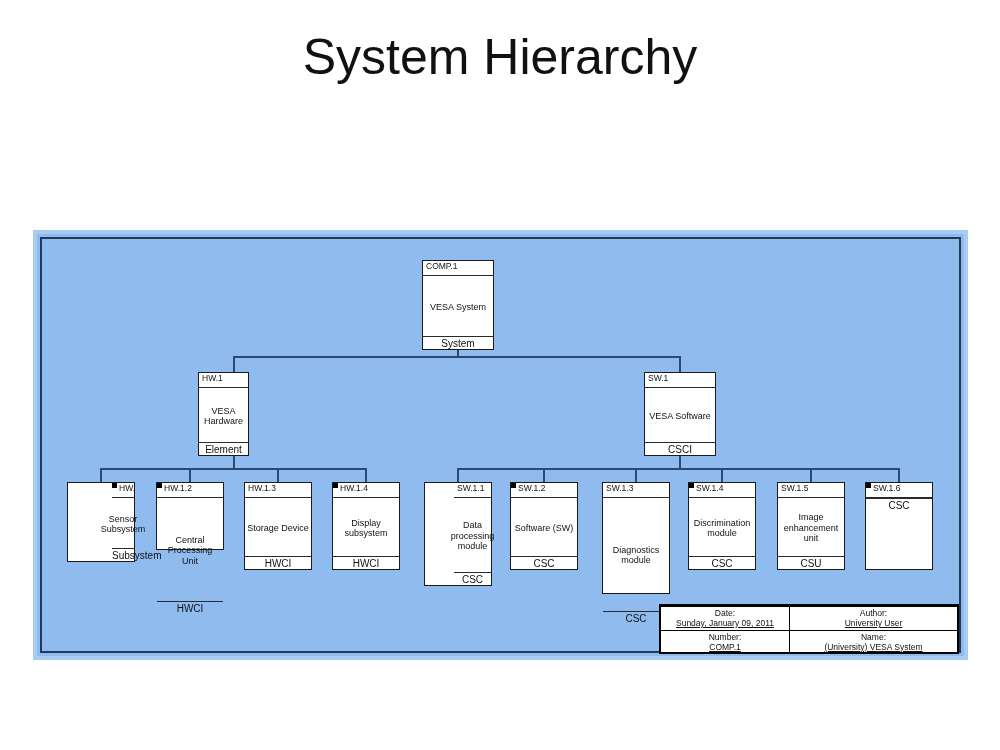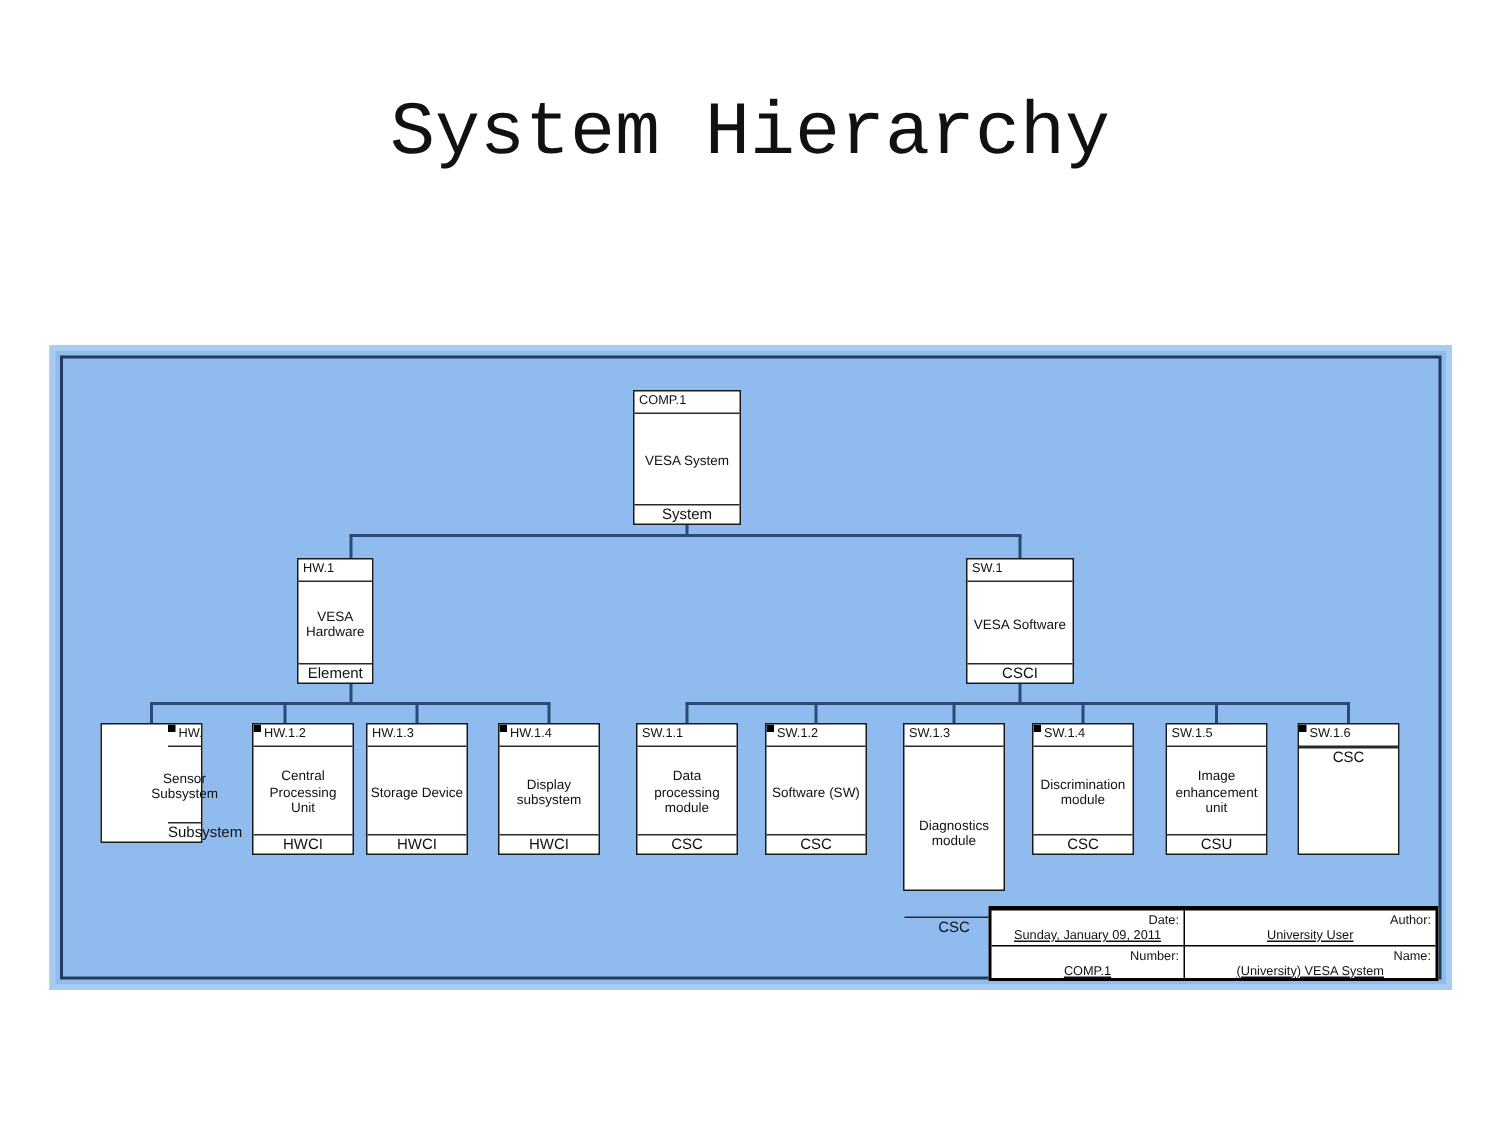--- a/index.html
+++ b/index.html
@@ -1,22 +1,22 @@
 <!DOCTYPE html>
 <html style="--panel-fill: #8fbbef; --panel-band: #a9ccf3; --panel-border: #203a5c; --connector: #2a4a73;"><head>
 <meta charset="utf-8">
 <style>
   html,body{margin:0;padding:0;}
   body{
     width:1000px;height:750px;background:#ffffff;position:relative;
     font-family:"Liberation Sans",sans-serif;overflow:hidden;
   }
   .slide-title{
-    margin:62px 0 0 0;text-align:center;font-size:50px;font-weight:400;
-    color:#111;letter-spacing:0px;line-height:1.1;font-family:Liberation Mono, monospace;
+    margin:30px 0 0 0;text-align:center;font-size:50px;font-weight:400;
+    color:#111;letter-spacing:0px;line-height:1.1;
   }
   .panel{
     position:absolute;left:33px;top:230px;width:935px;height:430px;
     background:var(--panel-fill,#8fbbef);
     border:4px solid var(--panel-band,#a9ccf3);
     box-sizing:border-box;
   }
   .panel-frame{
     position:absolute;inset:3px;border:2px solid var(--panel-border,#203a5c);
     pointer-events:none;
@@ -53,21 +53,21 @@
     box-sizing:border-box;display:grid;
     grid-template-columns:128px 1fr;grid-template-rows:1fr 1fr;
     font-size:8.5px;color:#111;
   }
   .info-cell{
     border-left:1.5px solid #000;border-top:1.5px solid #000;
     padding:1px 3px;overflow:hidden;
   }
   .info-cell:nth-child(odd){border-left:none;}
   .info-cell:nth-child(-n+2){border-top:none;}
-  .info-label{text-align:right;line-height:10px;}
+  .info-label{text-align:center;line-height:10px;}
   .info-value{text-align:center;line-height:11px;white-space:nowrap;text-decoration:underline;}
 </style>
 </head>
 <body>
 
 <h1 class="slide-title">System Hierarchy</h1>
 
 <div class="panel">
   <div class="panel-frame"></div>
   <div id="connectors">
@@ -104,36 +104,36 @@
       <div class="node" style="left: 607px; top: 138px; width: 72px; height: 84px;">
         <div class="node-header"><span class="hdr-text">SW.1</span></div>
         <div class="node-body">VESA Software</div>
         <div class="node-footer">CSCI</div>
       </div>
       <div class="node" style="left: 30px; top: 248px; width: 68px; height: 80px; padding-left: 44px;">
         <div class="node-header"><span class="marker"></span><span class="hdr-text">HW.1.1</span></div>
         <div class="node-body">Sensor Subsystem</div>
         <div class="node-footer">Subsystem</div>
       </div>
-      <div class="node" style="left: 131px; top: 248px; width: 68px; height: 88px;">
+      <div class="node" style="left: 119px; top: 248px; width: 68px; height: 68px; gap: 33px;">
         <div class="node-header"><span class="marker"></span><span class="hdr-text">HW.1.2</span></div>
         <div class="node-body">Central Processing Unit</div>
         <div class="node-footer">HWCI</div>
       </div>
       <div class="node" style="left: 207px; top: 248px; width: 68px; height: 88px;">
         <div class="node-header"><span class="hdr-text">HW.1.3</span></div>
         <div class="node-body">Storage Device</div>
         <div class="node-footer">HWCI</div>
       </div>
       <div class="node" style="left: 295px; top: 248px; width: 68px; height: 88px;">
         <div class="node-header"><span class="marker"></span><span class="hdr-text">HW.1.4</span></div>
         <div class="node-body">Display subsystem</div>
         <div class="node-footer">HWCI</div>
       </div>
-      <div class="node" style="left: 387px; top: 248px; width: 68px; height: 88px;">
+      <div class="node" style="left: 387px; top: 248px; width: 68px; height: 104px; padding-left: 29px;">
         <div class="node-header"><span class="hdr-text">SW.1.1</span></div>
         <div class="node-body">Data processing module</div>
         <div class="node-footer">CSC</div>
       </div>
       <div class="node" style="left: 473px; top: 248px; width: 68px; height: 88px;">
         <div class="node-header"><span class="marker"></span><span class="hdr-text">SW.1.2</span></div>
         <div class="node-body">Software (SW)</div>
         <div class="node-footer">CSC</div>
       </div>
       <div class="node" style="left: 565px; top: 248px; width: 68px; height: 112px; gap: 43px;">

